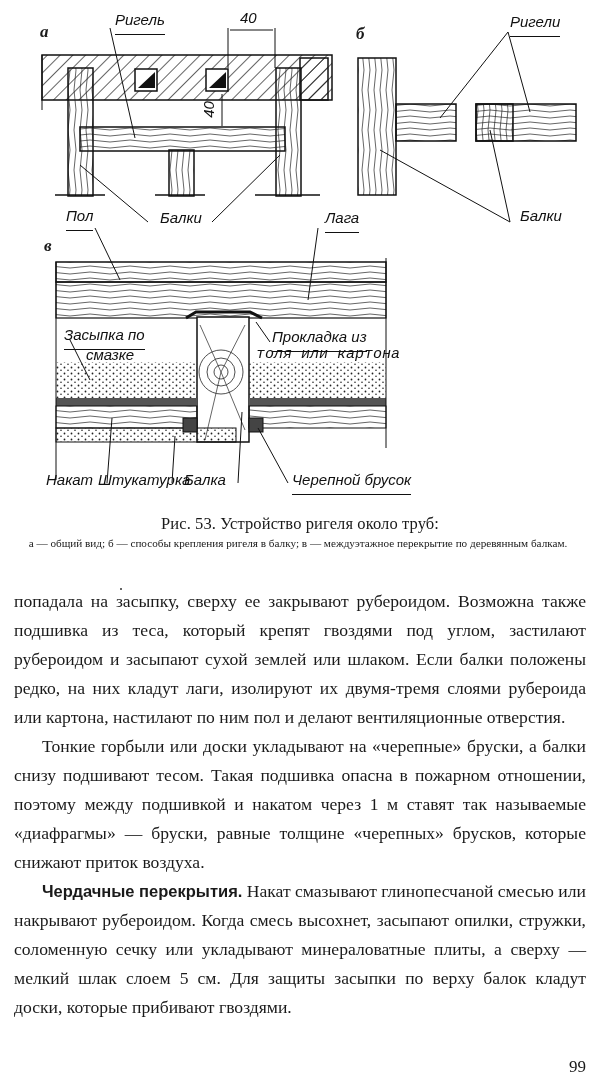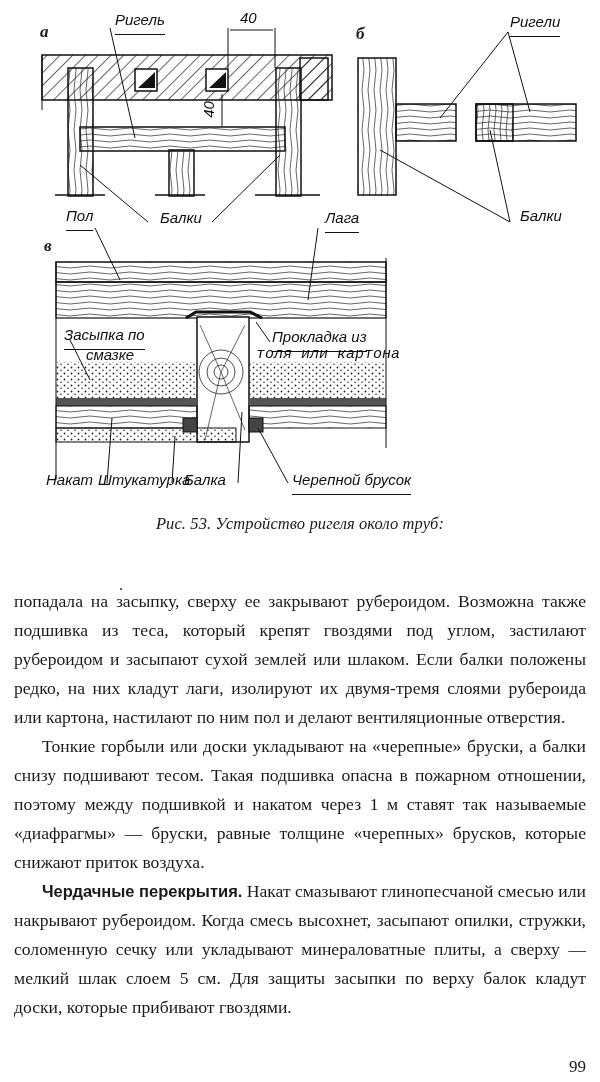--- a/index.html
+++ b/index.html
@@ -8,21 +8,21 @@
     font-family: "Liberation Serif", "DejaVu Serif", serif; color: #1a1a1a;
   }
   .figure { position: absolute; left: 0; top: 0; width: 600px; height: 505px; }
   .figure svg { position: absolute; left: 0; top: 0; }
   .lbl {
     position: absolute; font-family: "Liberation Sans", "DejaVu Sans", sans-serif;
     font-style: italic; font-size: 15px; color: #111; white-space: nowrap; line-height: 1;
   }
   .lbl.ul { border-bottom: 1.3px solid #111; padding-bottom: 7px; }
   .sub { position: absolute; font-family: "Liberation Serif", serif; font-style: italic; font-size: 17px; font-weight: bold; }
-  .caption { position: absolute; left: 0; top: 514px; width: 600px; text-align: center; font-style: italic; }
+  .caption { position: absolute; left: 0; top: 514px; width: 600px; text-align: center; }
   .cap-title { font-size: 16.5px; letter-spacing: 0.1px; }
   .cap-note { font-size: 11.2px; line-height: 13px; margin: 3px 18px 0 14px; text-align: justify; text-align-last: center; }
   .body-text {
     position: absolute; left: 14px; top: 587px; width: 572px;
     font-size: 17.6px; line-height: 29px; text-align: justify;
   }
   .body-text p { margin: 0; }
   .body-text p.ind { text-indent: 28px; }
   .bold { font-family: "Liberation Sans", sans-serif; font-weight: bold; font-size: 16.5px; }
   .page-num { position: absolute; right: 14px; top: 1057px; font-size: 17px; }
@@ -143,20 +143,21 @@
   <span class="lbl ul" style="left:272px;top:329px;">Прокладка из</span>
   <span class="lbl" style="left:256px;top:347px;font-family:Liberation Mono, monospace;">толя или картона</span>
   <span class="lbl" style="left:46px;top:472px;">Накат</span>
   <span class="lbl" style="left:98px;top:472px;">Штукатурка</span>
   <span class="lbl" style="left:184px;top:472px;">Балка</span>
   <span class="lbl ul" style="left:292px;top:472px;">Черепной брусок</span>
 </div>
 
 <div class="caption">
   <div class="cap-title">Рис. 53. Устройство ригеля около труб:</div>
+  <div class="cap-note">а — общий вид; б — способы крепления ригеля в балку; в — междуэтажное перекрытие по деревянным балкам.</div>
 </div>
 
 <div class="dot" style="left:120px;top:588px;"></div>
 
 <div class="body-text">
   <p>попадала на засыпку, сверху ее закрывают рубероидом. Возможна также подшивка из теса, который крепят гвоздями под углом, застилают рубероидом и засыпают сухой землей или шлаком. Если балки положены редко, на них кладут лаги, изолируют их двумя-тремя слоями рубероида или картона, настилают по ним пол и делают вентиляционные отверстия.</p>
   <p class="ind">Тонкие горбыли или доски укладывают на «черепные» бруски, а балки снизу подшивают тесом. Такая подшивка опасна в пожарном отношении, поэтому между подшивкой и накатом через 1 м ставят так называемые «диафрагмы» — бруски, равные толщине «черепных» брусков, которые снижают приток воздуха.</p>
   <p class="ind"><span class="bold">Чердачные перекрытия.</span><span> Накат смазывают глинопесчаной смесью или накрывают рубероидом. Когда смесь высохнет, засыпают опилки, стружки, соломенную сечку или укладывают минераловатные плиты, а сверху — мелкий шлак слоем 5 см. Для защиты засыпки по верху балок кладут доски, которые прибивают гвоздями.</span></p>
 </div>
 

